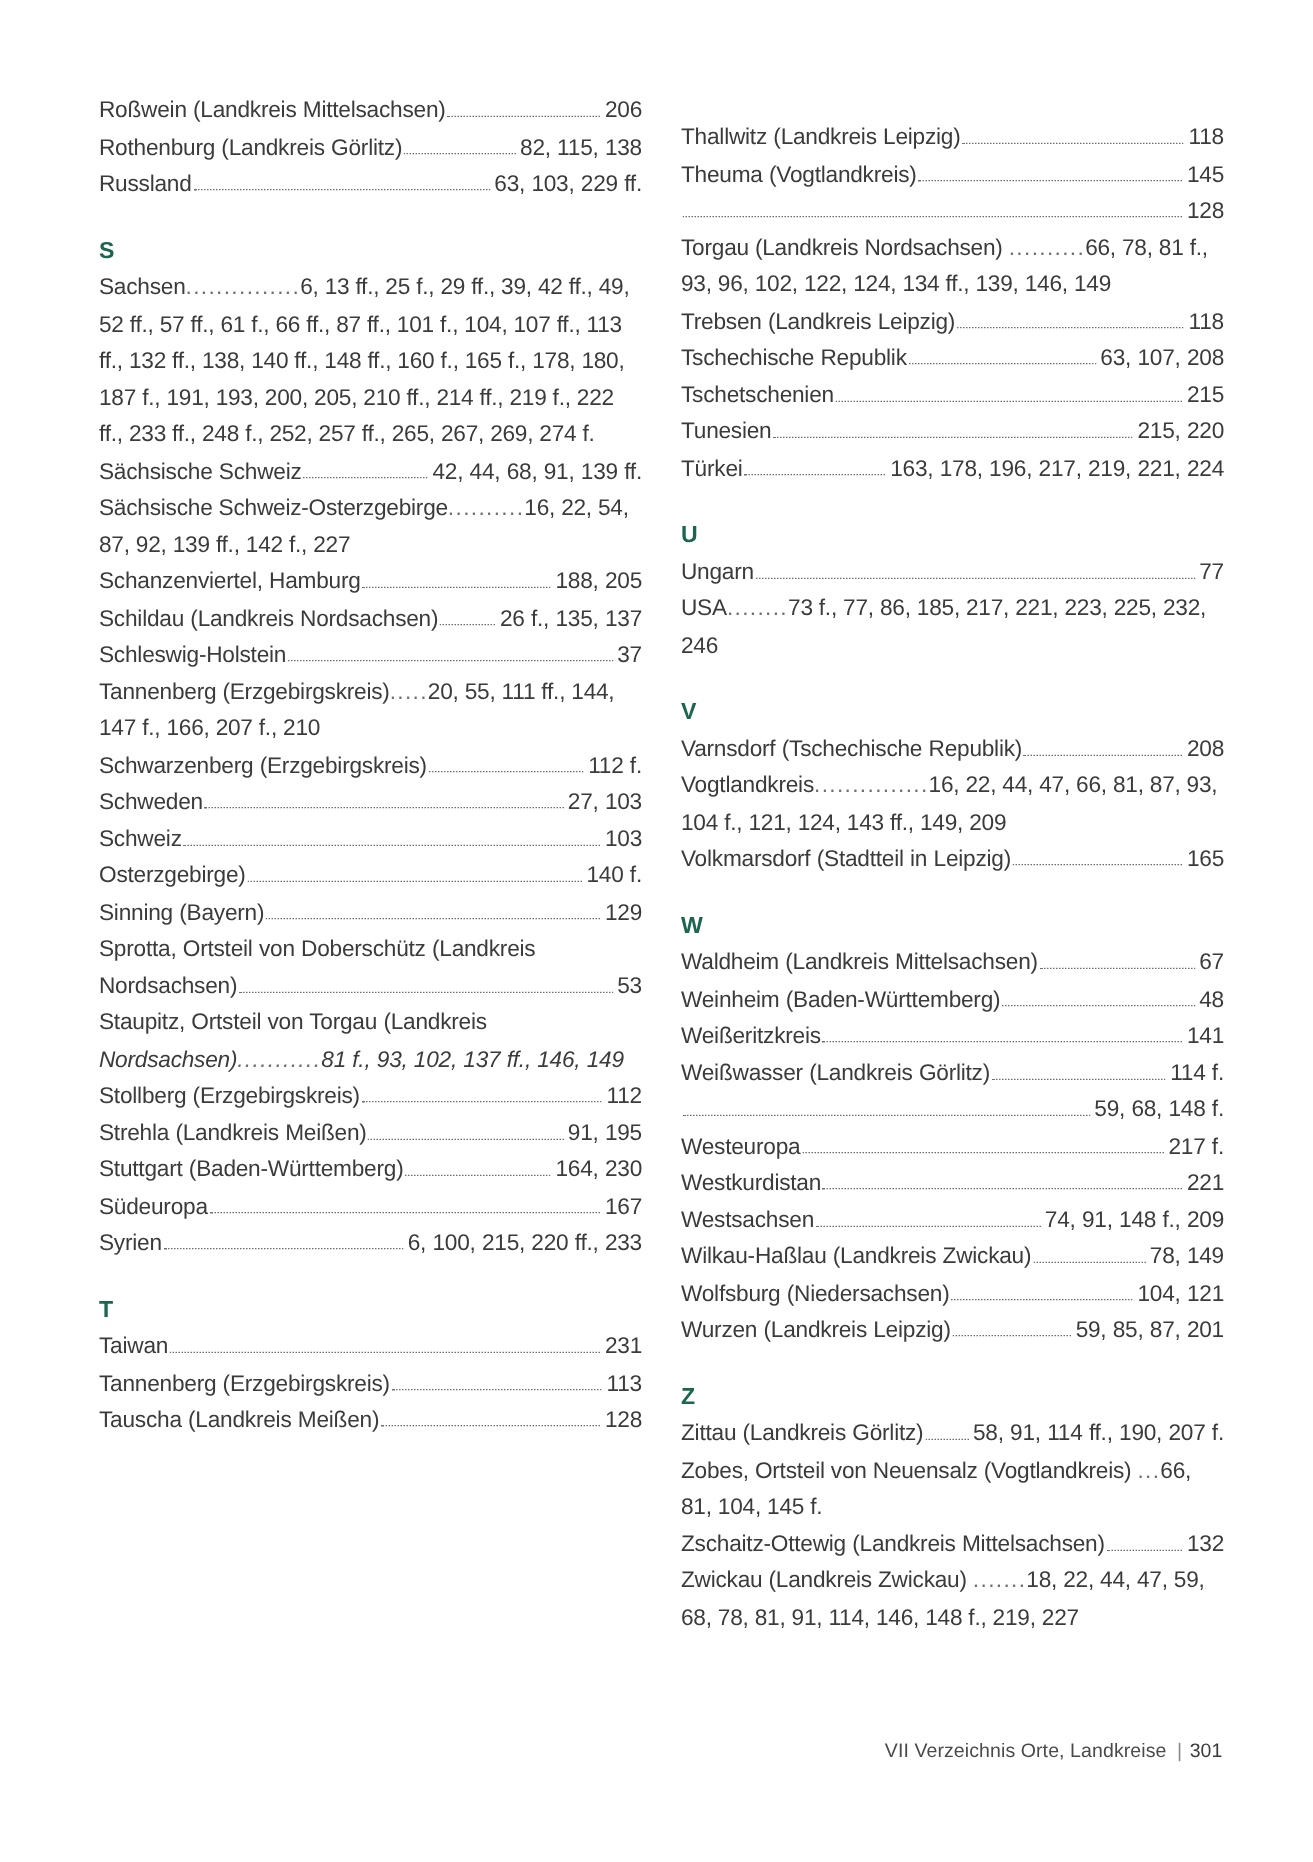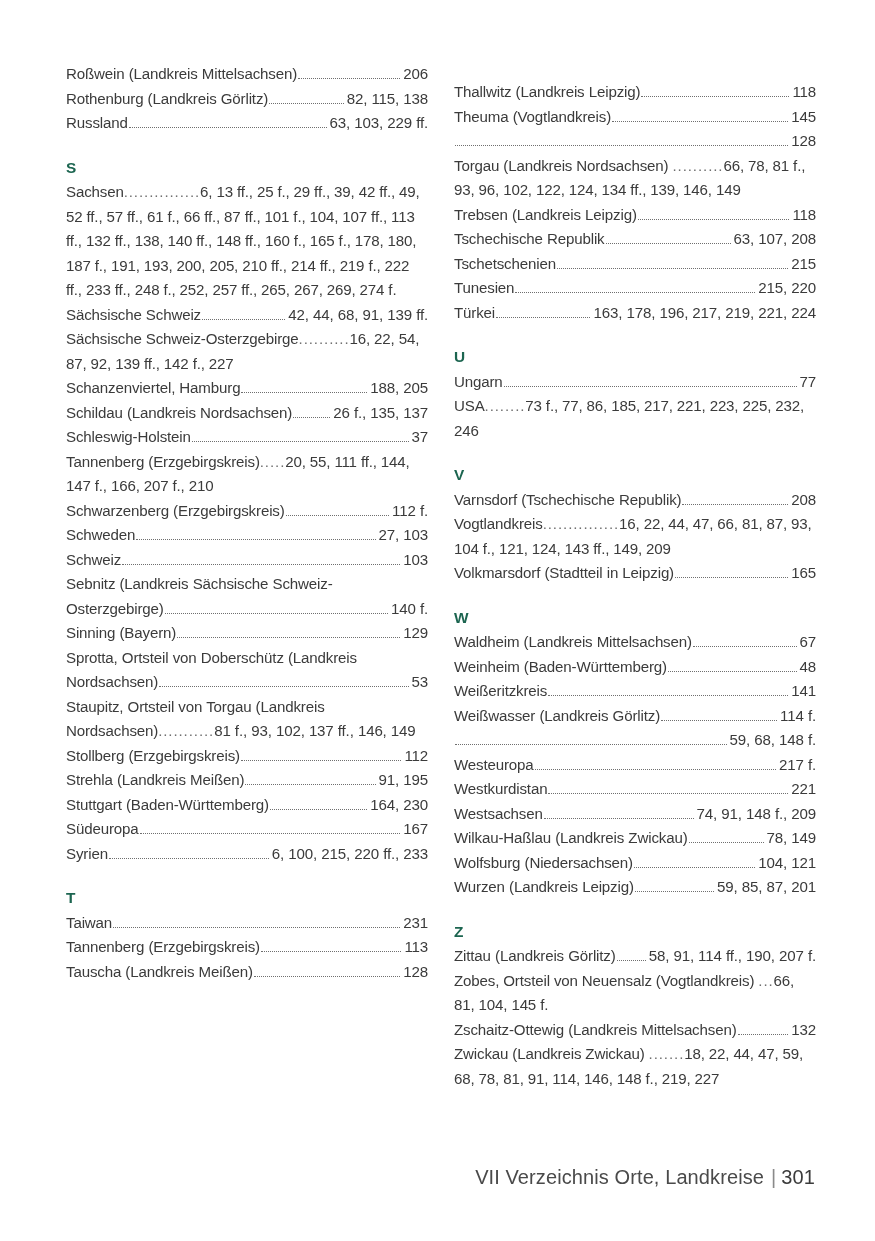--- a/index.html
+++ b/index.html
@@ -92,39 +92,40 @@
     line-height: 24.5px;
     letter-spacing: -0.01em;
     color: #3b3b3b;
   }
   .entry-flow .dots {
     color: #6f6f6f;
     letter-spacing: 0.9px;
   }
   .wrap-rest {
     display: block;
+    font-style: italic;
   }
 
   
   .section-letter {
     color: #1c6550;
     font-size: 15.4px;
     font-weight: 700;
     line-height: 24.5px;
     margin-top: 20px;
     margin-bottom: 0;
     letter-spacing: 0.01em;
   }
 
   
   .footer {
     position: absolute;
     right: 60px;
-    bottom: 54px;
-    font-size: 20px;
+    bottom: 64px;
+    font-size: 13px;
     line-height: 20px;
     color: #4a4a4a;
     letter-spacing: 0.005em;
     white-space: nowrap;
   }
   .footer .sep {
     color: #8a8a8a;
     padding: 0 5px 0 7px;
   }
   .footer .pageno {
@@ -207,21 +208,20 @@
           </div>
         </div>
         <div class="entry">
           <div class="entry-line">
             <span class="entry-name">Schweiz</span>
             <span class="leader"></span>
             <span class="entry-pages">103</span>
           </div>
         </div>
         <div class="entry">
-          <div>Sebnitz (Landkreis Sächsische Schweiz-</div>
           <div class="entry-line">
             <span class="entry-name">Osterzgebirge)</span>
             <span class="leader"></span>
             <span class="entry-pages">140 f.</span>
           </div>
         </div>
         <div class="entry">
           <div class="entry-line">
             <span class="entry-name">Sinning (Bayern)</span>
             <span class="leader"></span>

